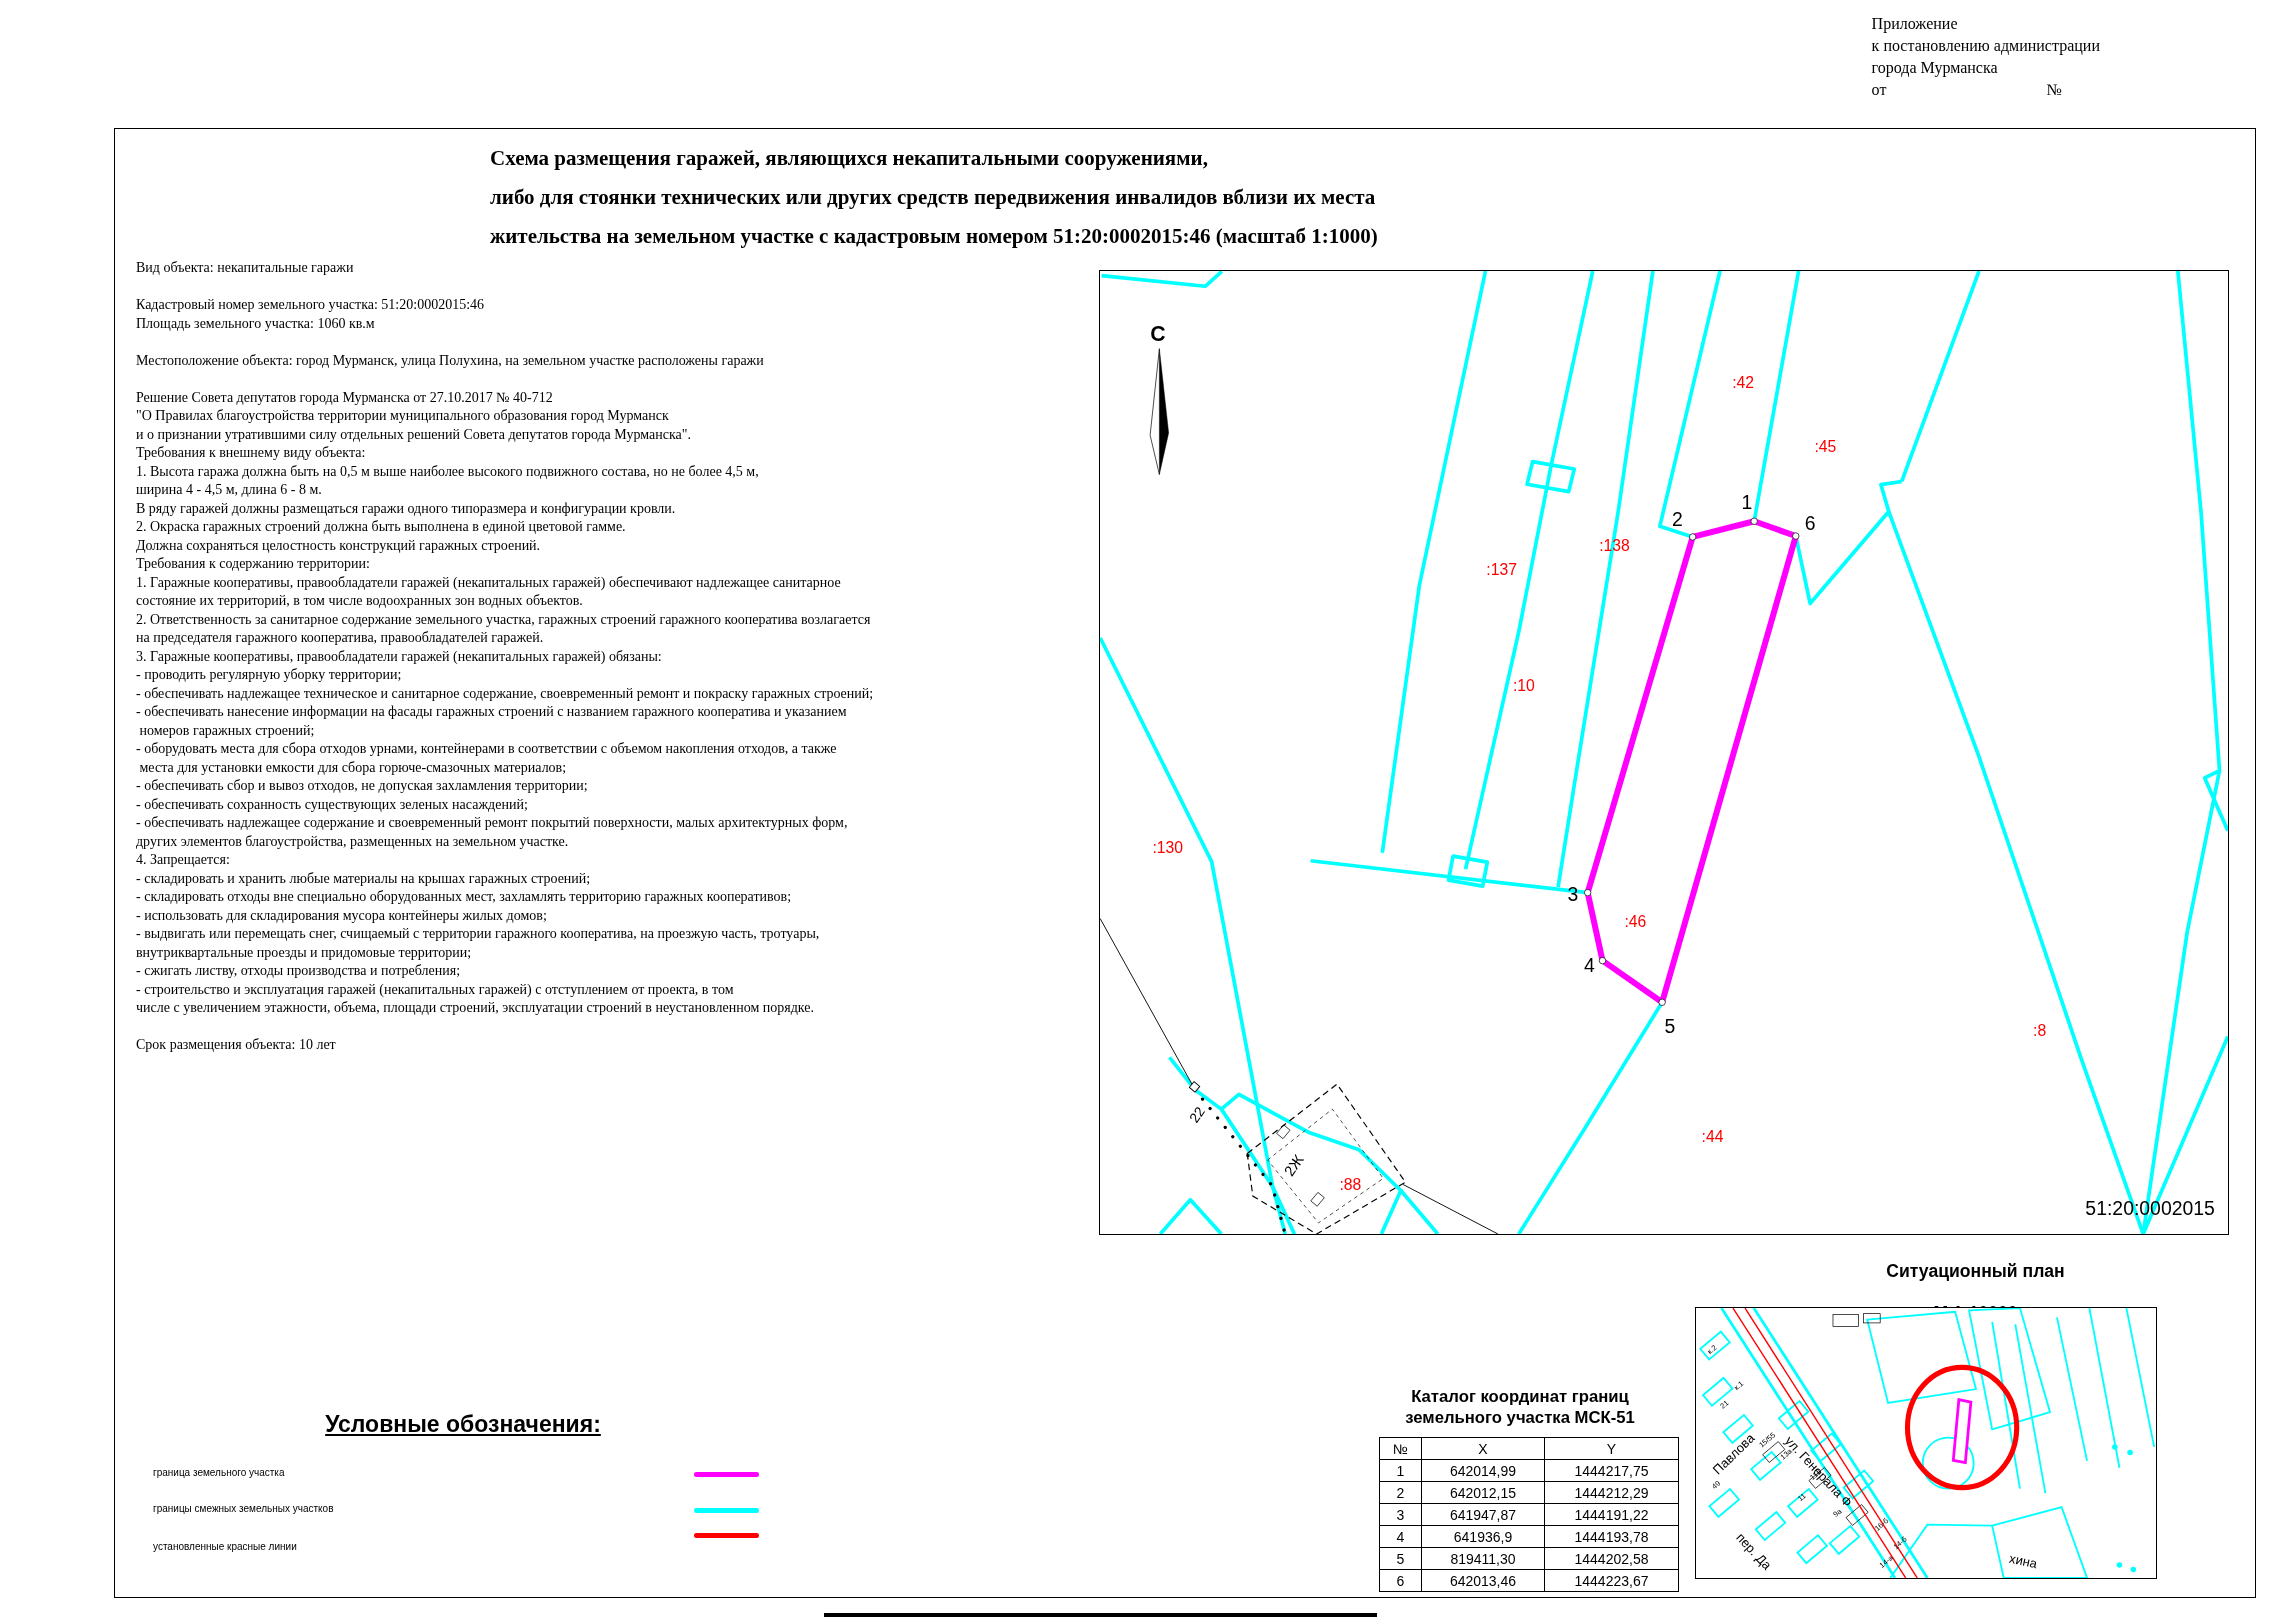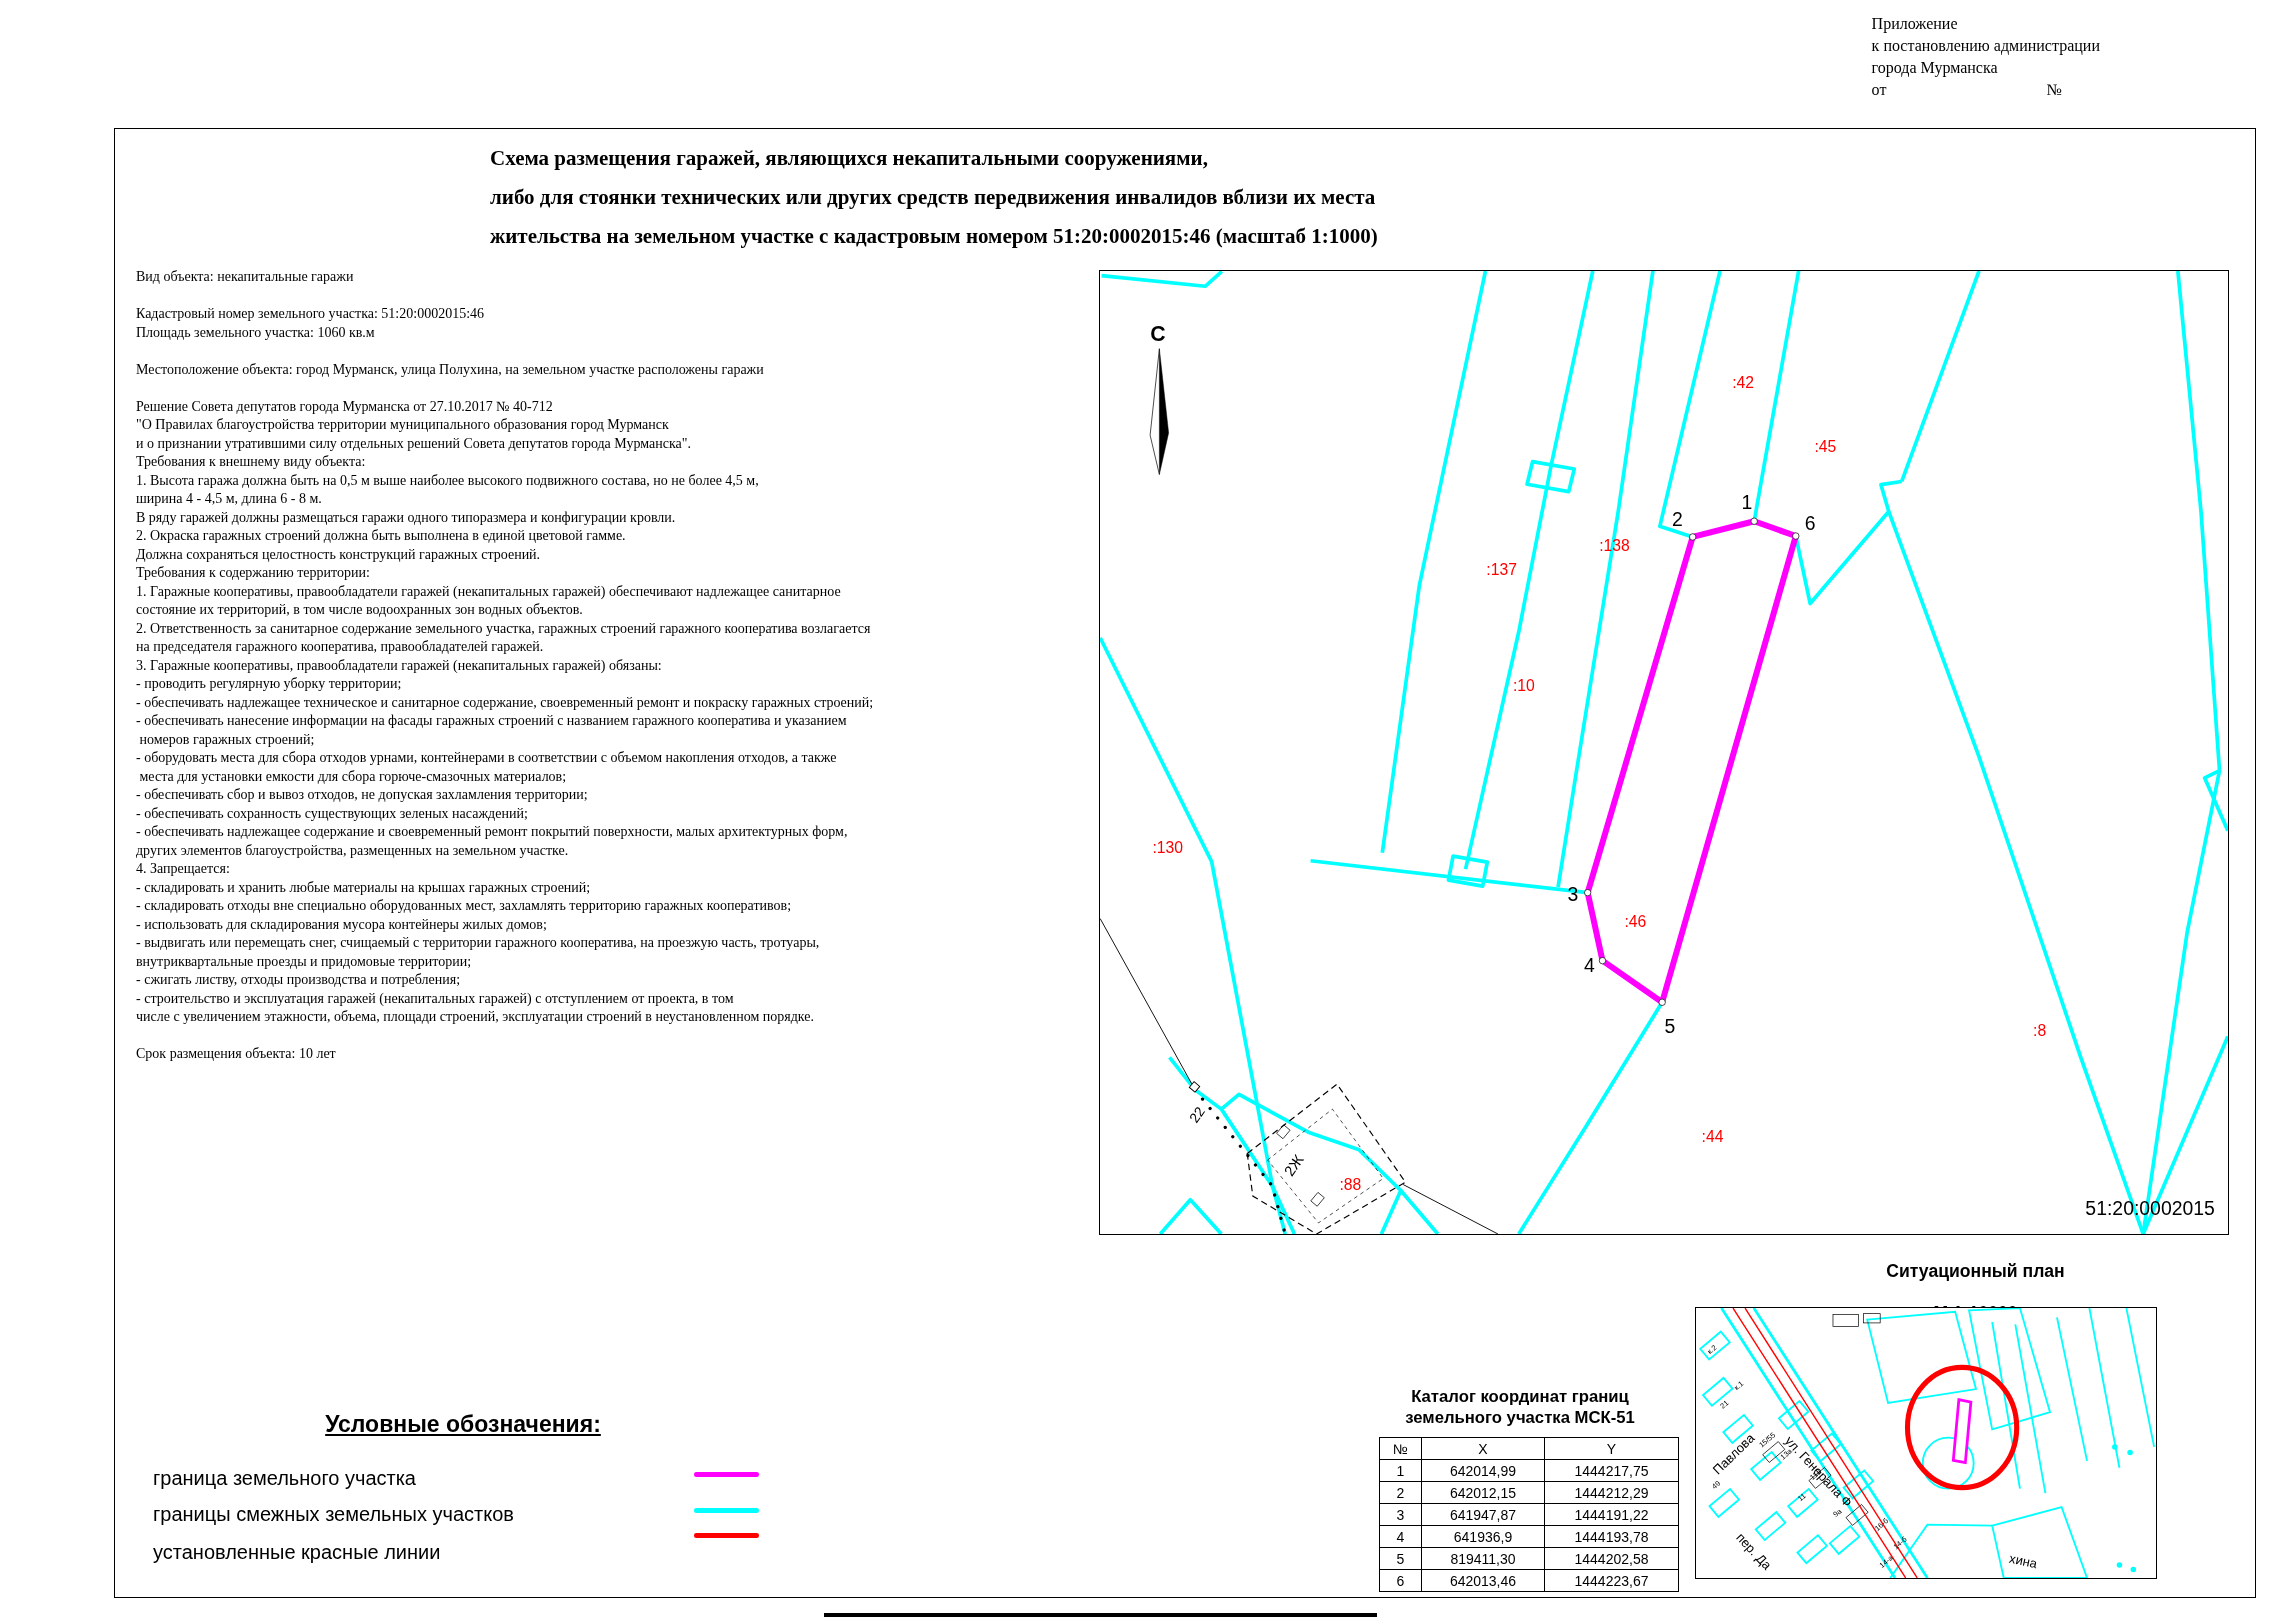--- a/index.html
+++ b/index.html
@@ -5,21 +5,21 @@
   html,body{margin:0;padding:0;background:#ffffff;}
   body{width:2295px;height:1623px;position:relative;overflow:hidden;
        font-family:"Liberation Serif", serif;color:#000;}
   .abs{position:absolute;}
   .corner-note{right:25.4px;top:13px;width:398px;text-align:left;
        font-size:16px;line-height:22px;white-space:pre;}
   .page-frame{left:114px;top:128px;width:2140px;height:1468px;
        border:0.9px solid #000;}
   .doc-title{left:490px;top:139px;width:1342px;text-align:left;
        font-weight:bold;font-size:21px;line-height:39px;white-space:pre;}
-  .body-text{left:136px;top:268px;width:953px;font-size:14px;
+  .body-text{left:136px;top:259px;width:953px;font-size:14px;
        line-height:18.5px;white-space:pre;}
   .map-wrap{left:1099px;top:270px;width:1128px;height:963px;
        border:0.9px solid #000;background:#fff;}
   .sit-head{left:1744px;top:1261px;width:463px;text-align:center;
        font-family:"Liberation Sans", sans-serif;font-weight:bold;
        font-size:17.6px;line-height:21px;white-space:pre;}
   .sit-wrap{left:1695px;top:1307px;width:460px;height:270px;
        border:0.9px solid #000;background:#fff;}
   .cat-head{left:1358px;top:1386px;width:324px;text-align:center;
        font-family:"Liberation Sans", sans-serif;font-weight:bold;
@@ -27,21 +27,21 @@
   table.coords{left:1379px;top:1437px;position:absolute;border-collapse:collapse;
        font-family:"Liberation Sans", sans-serif;font-size:14px;}
   table.coords td,table.coords th{border:0.9px solid #000;text-align:center;
        font-weight:normal;height:21px;padding:0;}
   table.coords .c-n{width:41px;}
   table.coords .c-x{width:122px;}
   table.coords .c-y{width:133px;}
   .legend-title{left:324px;top:1411px;width:278px;text-align:center;
        font-family:"Liberation Sans", sans-serif;font-weight:bold;
        font-size:23px;text-decoration:underline;}
-  .legend-label{font-family:"Liberation Sans", sans-serif;font-size:20px;
+  .legend-label{font-family:"Liberation Sans", sans-serif;font-size:10px;
        white-space:nowrap;}
   .swatch{width:65px;height:5.1px;border-radius:2.3px;}
   .bottom-line{left:824px;top:1613px;width:553px;height:4.2px;background:#000;}
   svg text{font-family:"Liberation Sans", sans-serif;}
 </style>
 </head>
 <body>
 
 <div class="abs corner-note">Приложение
 к постановлению администрации

